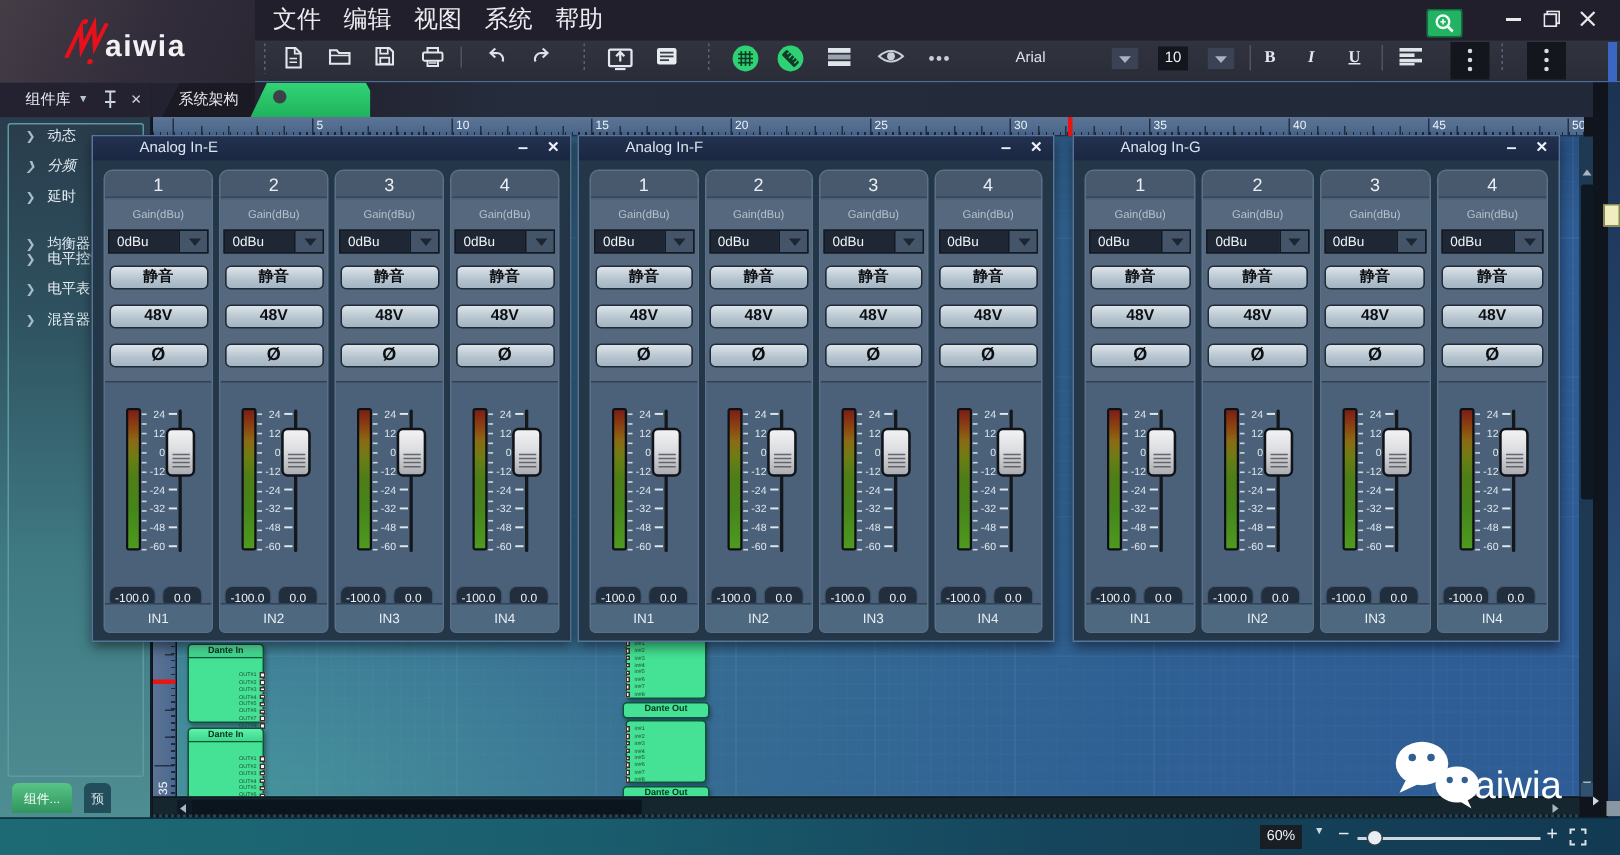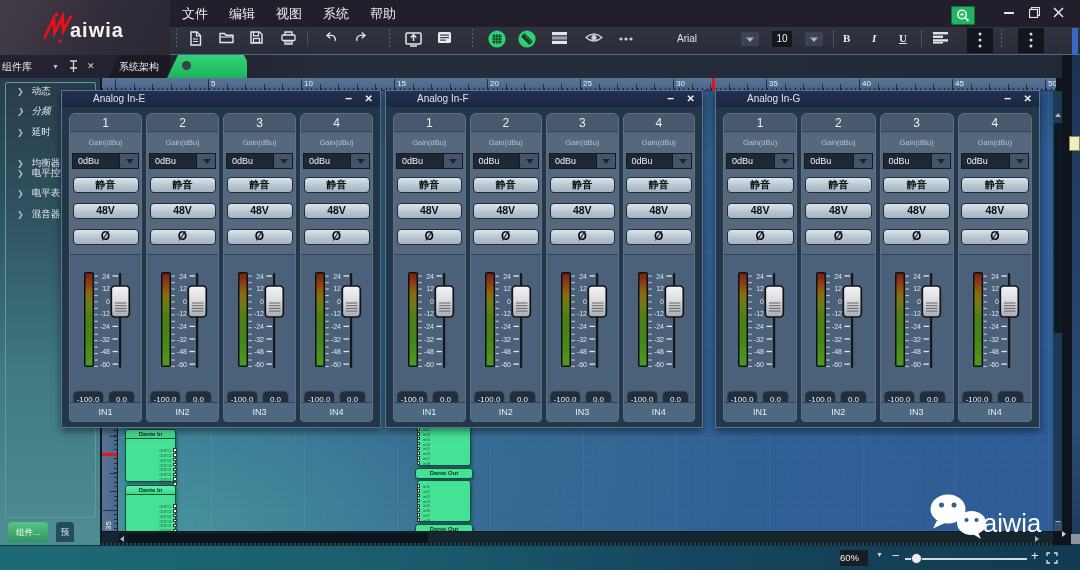--- a/index.html
+++ b/index.html
@@ -1,20 +1,20 @@
 <!DOCTYPE html>
 <html><head><meta charset="utf-8"><style>
 *{margin:0;padding:0;box-sizing:border-box;}
 html,body{width:1080px;height:570px;overflow:hidden;background:#10151d;font-family:"Liberation Sans",sans-serif;}
 #app{position:relative;width:1080px;height:570px;overflow:hidden;}
 
 #menurow{position:absolute;left:0;top:0;width:1080px;height:27px;background:#211f2b;}
 #toolrow{position:absolute;left:0;top:27px;width:1080px;height:28px;background:linear-gradient(180deg,#31343f,#2a2d38);border-bottom:1px solid #4a6d94;}
 #logo{position:absolute;left:0;top:0;width:170px;height:55px;background:linear-gradient(115deg,#453d46,#332d3b 55%,#2a2733);z-index:5;}
-.menu{position:absolute;top:0;height:27px;line-height:27px;font-size:13px;color:#ececf0;}
+.menu{position:absolute;top:0;height:27px;line-height:27px;font-size:16px;color:#ececf0;}
 .tbi{position:absolute;top:4px;}
 
 #tabrow{position:absolute;left:0;top:55px;width:1080px;height:23px;background:linear-gradient(90deg,#232230 0%,#232230 20%,#252d3c 32%,#212938 100%);}
 #tab1{position:absolute;left:108px;top:55px;width:62px;height:23px;background:#1a1924;color:#e8e8ec;font-size:10px;text-align:center;line-height:23px;clip-path:polygon(12px 0,100% 0,100% 100%,0 100%);}
 #tab2{position:absolute;left:167px;top:55px;width:80px;height:23px;background:linear-gradient(180deg,#33d377,#1fb45c);color:#fff;font-size:11.5px;line-height:23px;clip-path:polygon(11px 0,96% 0,100% 25%,100% 100%,0 100%);}
 
 #lpanel{position:absolute;left:0;top:55px;width:101px;height:490px;background:linear-gradient(180deg,#283848 0%,#2f5260 32%,#3f7a83 65%,#4e8d92 100%);border-right:1px solid #13202c;}
 #lphead{position:absolute;left:0;top:0;width:101px;height:23px;background:#242230;color:#e6ecf2;font-size:10px;line-height:23px;}
 #lpbox{position:absolute;left:5px;top:27px;width:91px;height:436px;border:1px solid #5e9aa2;border-radius:2px;}
 .titem{position:absolute;left:0;width:100px;height:20px;color:#e4edf3;font-size:9.5px;line-height:20px;}
@@ -253,21 +253,21 @@
  <div class="titem" style="top:26px;"><span class="ar">❯</span>动态</div>
       <div class="titem" style="top:46px;font-style:italic;"><span class="ar">❯</span>分频</div>
       <div class="titem" style="top:67px;"><span class="ar">❯</span>延时</div>
       <div class="titem" style="top:98px;"><span class="ar">❯</span>均衡器</div>
       <div class="titem" style="top:108px;"><span class="ar">❯</span>电平控制</div>
       <div class="titem" style="top:128px;"><span class="ar">❯</span>电平表</div>
       <div class="titem" style="top:149px;"><span class="ar">❯</span>混音器</div>
  <div class="ltab" style="left:8px;top:467px;width:40px;background:linear-gradient(180deg,#58c487,#2f955e);color:#fff;">组件...</div>
  <div class="ltab" style="left:56px;top:467px;width:18px;background:#224e5c;color:#d8e4e8;">预设...</div>
  <div id="lphead">
-   <span style="margin-left:2px;text-align:right;">组件库</span>
+   <span style="margin-left:17px;text-align:right;">组件库</span>
    <span style="position:absolute;left:52px;top:0;font-size:7px;color:#b9c4cf;">▼</span>
    <svg style="position:absolute;left:68px;top:5px;" width="11" height="13" viewBox="0 0 11 13">
           <path d="M2 1 h7 M5.5 1 v7 M2 8 h7 M5.5 8 v4" stroke="#cdd6de" stroke-width="1.3" fill="none"></path>
         </svg>
    <span style="position:absolute;left:87px;top:0;font-size:9px;color:#cdd6de;">✕</span>
  </div>
 </div>
 <div id="hruler">
       <div class="htick" style="left:13.0px;top:1px;height:12px;"></div>
       <div class="htick" style="left:31.6px;top:6px;height:6px;"></div>
@@ -1237,21 +1237,21 @@
 <rect x="38.5" y="136" width="26" height="14" rx="5" fill="#202e3e" stroke="#42566b" stroke-width="0.8"></rect>
 <text x="51.5" y="146.5" font-size="8" fill="#eef2f6" text-anchor="middle" font-family="Liberation Sans">0.0</text>
 </svg>
           </div>
 <div class="cfoot">IN4</div>
 </div>
       </div>
 </div>
 
 <div id="statusbar">
-<div style="position:absolute;left:840px;top:4px;width:28px;height:16px;background:#191d24;color:#f0f3f6;font-size:9.5px;text-align:left;line-height:16px;">60%</div>
+<div style="position:absolute;left:840px;top:4px;width:28px;height:16px;background:#191d24;color:#f0f3f6;font-size:9.5px;text-align:center;line-height:16px;">60%</div>
 <span style="position:absolute;left:876px;top:5px;font-size:7px;color:#cfd9df;">▼</span>
 <span style="position:absolute;left:892px;top:2px;font-size:13px;color:#e6edf1;">−</span>
 <div style="position:absolute;left:905px;top:12px;width:122px;height:1.6px;background:#cfd9df;"></div>
 <div style="position:absolute;left:911px;top:7px;width:11px;height:11px;border-radius:50%;background:#e8eef2;border:1px solid #2c3e4a;"></div>
 <span style="position:absolute;left:1031px;top:2px;font-size:13px;color:#e6edf1;">+</span>
 <svg style="position:absolute;left:1046px;top:6px;" width="12" height="12" viewBox="0 0 12 12">
         <path d="M1 4 V1 H4 M8 1 H11 V4 M11 8 V11 H8 M4 11 H1 V8" fill="none" stroke="#dbe3e8" stroke-width="1.3"></path>
       </svg>
 </div>
 </div>

